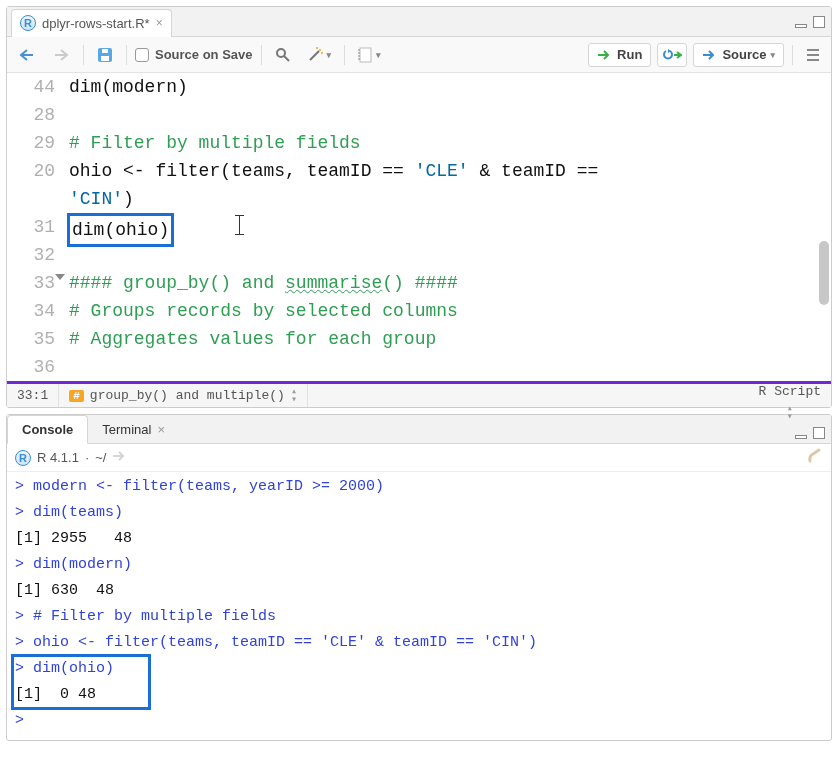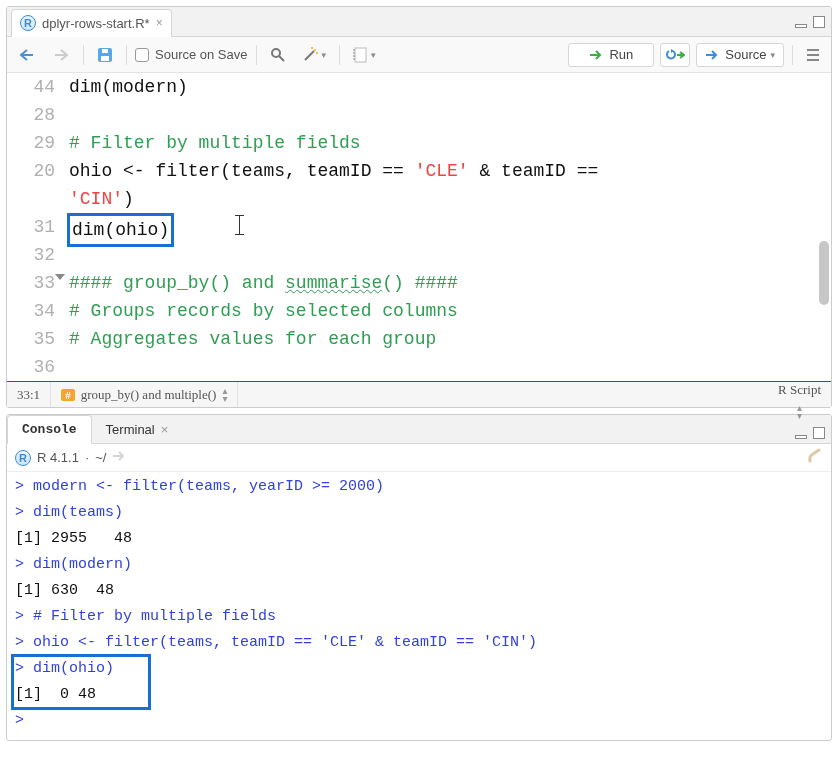--- a/index.html
+++ b/index.html
@@ -46,20 +46,21 @@
 
   
   .toolbar {
     display: flex;
     align-items: center;
     gap: 6px;
     background: #f9f9f9;
     border-bottom: 1px solid #e3e3e3;
     padding: 4px 6px;
     height: 36px;
+    font-weight: bold;
   }
   .tbtn {
     display: inline-flex;
     align-items: center;
     justify-content: center;
     min-width: 24px;
     height: 24px;
     border: 1px solid transparent;
     border-radius: 3px;
     padding: 0 4px;
@@ -86,21 +87,21 @@
     text-align: right;
     color: #b0b0b0;
     padding-right: 14px;
     background: #fff;
     user-select: none;
   }
   .gutter .ln { height: 28px; }
   .codecol { flex: 1; white-space: pre; color: #111; position: relative; }
   .codeline { height: 28px; }
   .comment { color: #2e9e53; }
-  .string { color: #ef4444; }
+  .string { color: #0369a1; }
   .squiggle { text-decoration: underline wavy #2e9e53; text-decoration-thickness: 1px; }
   .fold-arrow {
     position: absolute;
     left: -14px;
     top: 5px;
     width: 0; height: 0;
     border-left: 5px solid transparent;
     border-right: 5px solid transparent;
     border-top: 6px solid #888;
   }
@@ -132,23 +133,23 @@
     right: 2px; top: 168px;
     width: 10px; height: 64px;
     background: #c7c7c7;
     border-radius: 5px;
   }
 
   
   .statusbar {
     display: flex;
     align-items: center;
-    border-top: 1px solid #6d28d9;
+    border-top: 3px solid #6d28d9;
     background: #f6f6f6;
-    font-family: Liberation Serif, serif;
+    font-family: Liberation Mono, monospace;
     font-size: 13px;
     color: #555;
     height: 26px;
   }
   .statusbar .cell {
     padding: 0 10px;
     border-right: 1px solid #e0e0e0;
     display: flex; align-items: center; gap: 6px;
     height: 100%;
   }
@@ -177,21 +178,20 @@
     cursor: pointer;
     display: flex; align-items: center; gap: 6px;
   }
   .ctab.active {
     background: #fff;
     border: 1px solid #d6d6d6;
     border-bottom: 1px solid #fff;
     border-radius: 4px 4px 0 0;
     font-weight: bold;
     margin-bottom: -1px;
-    font-family: Liberation Mono, monospace;
   }
   .ctab .close { color: #999; }
 
   .console-info {
     display: flex; align-items: center; gap: 6px;
     padding: 4px 8px;
     font-family: "Segoe UI", Arial, sans-serif;
     font-size: 13px;
     color: #555;
     border-bottom: 1px solid #eee;
@@ -291,21 +291,21 @@
           <line x1="2" y1="3" x2="0" y2="3" stroke="#888"></line>
           <line x1="2" y1="6" x2="0" y2="6" stroke="#888"></line>
           <line x1="2" y1="9" x2="0" y2="9" stroke="#888"></line>
           <line x1="2" y1="12" x2="0" y2="12" stroke="#888"></line>
         </svg>
       <span style="font-size:9px;color:#888">▾</span>
     </span>
 
     <span style="flex:1"></span>
 
-    <span class="tbtn" style="border:1px solid #d6d6d6;background:#fff;padding:0 20px">
+    <span class="tbtn" style="border:1px solid #d6d6d6;background:#fff;padding:0 8px">
       <svg width="16" height="12">
           <path d="M1 6 H10" stroke="#3aae49" stroke-width="2"></path>
           <path d="M7 2 L11 6 L7 10" fill="none" stroke="#3aae49" stroke-width="2"></path>
         </svg>
       <span>Run</span>
     </span>
     <span class="tbtn" style="border:1px solid #d6d6d6;background:#fff">
       <svg width="20" height="12">
           <path d="M4 2 A4 4 0 1 0 8 2" fill="none" stroke="#3a8cd4" stroke-width="2"></path>
           <path d="M6 0 L9 2 L6 4" fill="#3a8cd4"></path>

